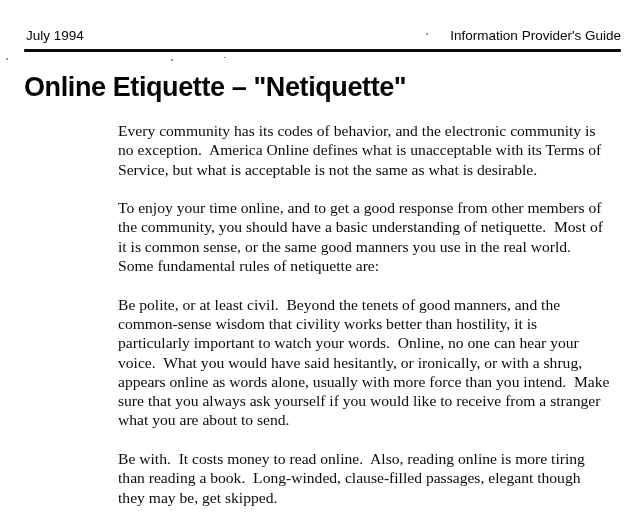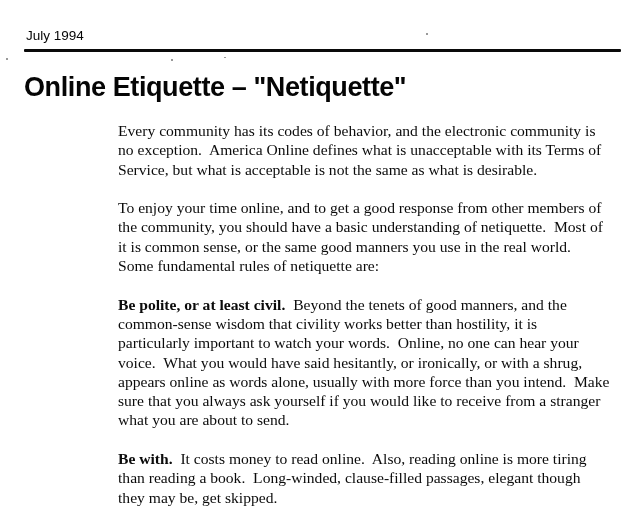--- a/index.html
+++ b/index.html
@@ -56,40 +56,41 @@
     font-family: "Liberation Serif", serif;
     font-size: 15.6px;
     line-height: 19.3px;
     color: #0b0b0b;
   }
   .body-block p {
     margin: 0 0 19.3px 0;
     white-space: pre-wrap;
   }
   .body-block p b {
-    font-weight: 700;
+    font-weight: 400;
   }
   
   .speck {
     position: absolute;
     background: #777;
     border-radius: 50%;
   }
   .s1 { top: 59px; left: 171px; width: 2px; height: 2px; }
   .s2 { top: 57px; left: 224px; width: 2px; height: 1px; }
   .s3 { top: 33px; left: 426px; width: 2px; height: 2px; }
   .s4 { top: 58px; left: 6px;   width: 2px; height: 2px; }
 </style>
 </head>
 <body>
 
 <div class="page">
 
   <div class="header">
     <span>July 1994</span>
+    <span>Information Provider's Guide</span>
   </div>
 
   <div class="header-rule"></div>
 
   <h1 class="page-title">Online Etiquette – "Netiquette"</h1>
 
   <div class="body-block">
 
     <p><span>Every community has its codes of behavior, and the electronic community is
 no exception.  America Online defines what is unacceptable with its Terms of

